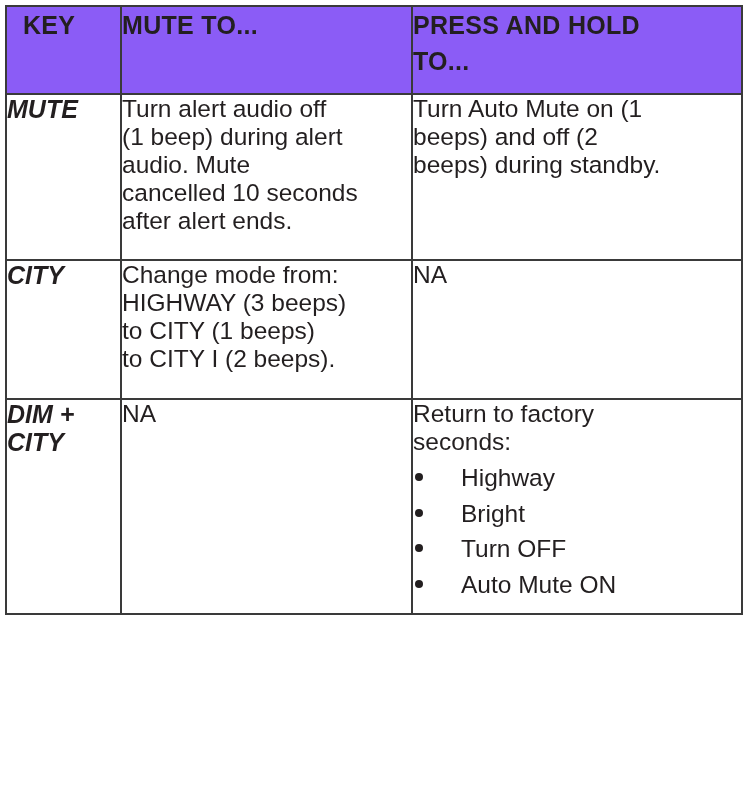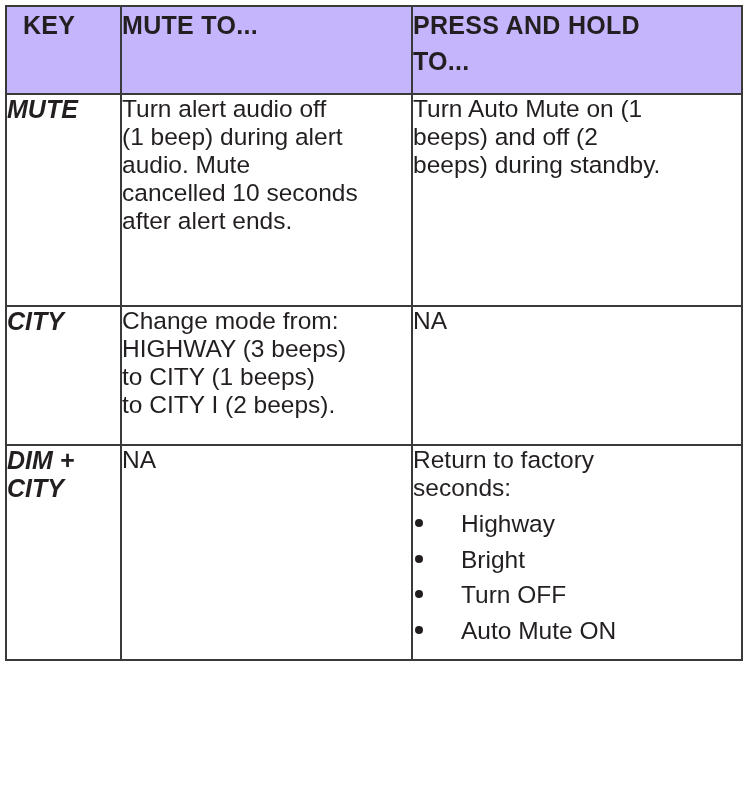--- a/index.html
+++ b/index.html
@@ -27,21 +27,21 @@
       border: 2.5px solid #3a3a3a;
       vertical-align: top;
       text-align: left;
       padding: 0;
     }
     col.c-key { width: 115px; }
     col.c-press { width: 291px; }
     col.c-hold { width: 330px; }
 
     thead th {
-      background: #c4b5fd;
+      background: #8b5cf6;
       font-weight: bold;
       font-size: 25px;
       letter-spacing: 0.3px;
       line-height: 36px;
       height: 88px;
       padding: 15px 14px 0 16px;
       box-sizing: border-box;
     }
     thead th.key-h { padding-left: 16px; }
 
@@ -58,21 +58,21 @@
       padding: 13px 10px 8px 16px;
     }
     td.na {
       text-align: center;
       font-size: 24.5px;
       line-height: 28px;
       padding-top: 13px;
     }
     .line { display: block; white-space: nowrap; }
 
-    tr.r-mute td { height: 212px; box-sizing: border-box; }
+    tr.r-mute td { height: 166px; box-sizing: border-box; }
     tr.r-dim td { height: 166px; box-sizing: border-box; }
     tr.r-city td { height: 139px; box-sizing: border-box; }
     tr.r-combo td { height: 215px; box-sizing: border-box; }
 
     ul.bullets {
       list-style: none;
       margin: 4px 0 0 0;
       padding: 0;
     }
     ul.bullets li {

